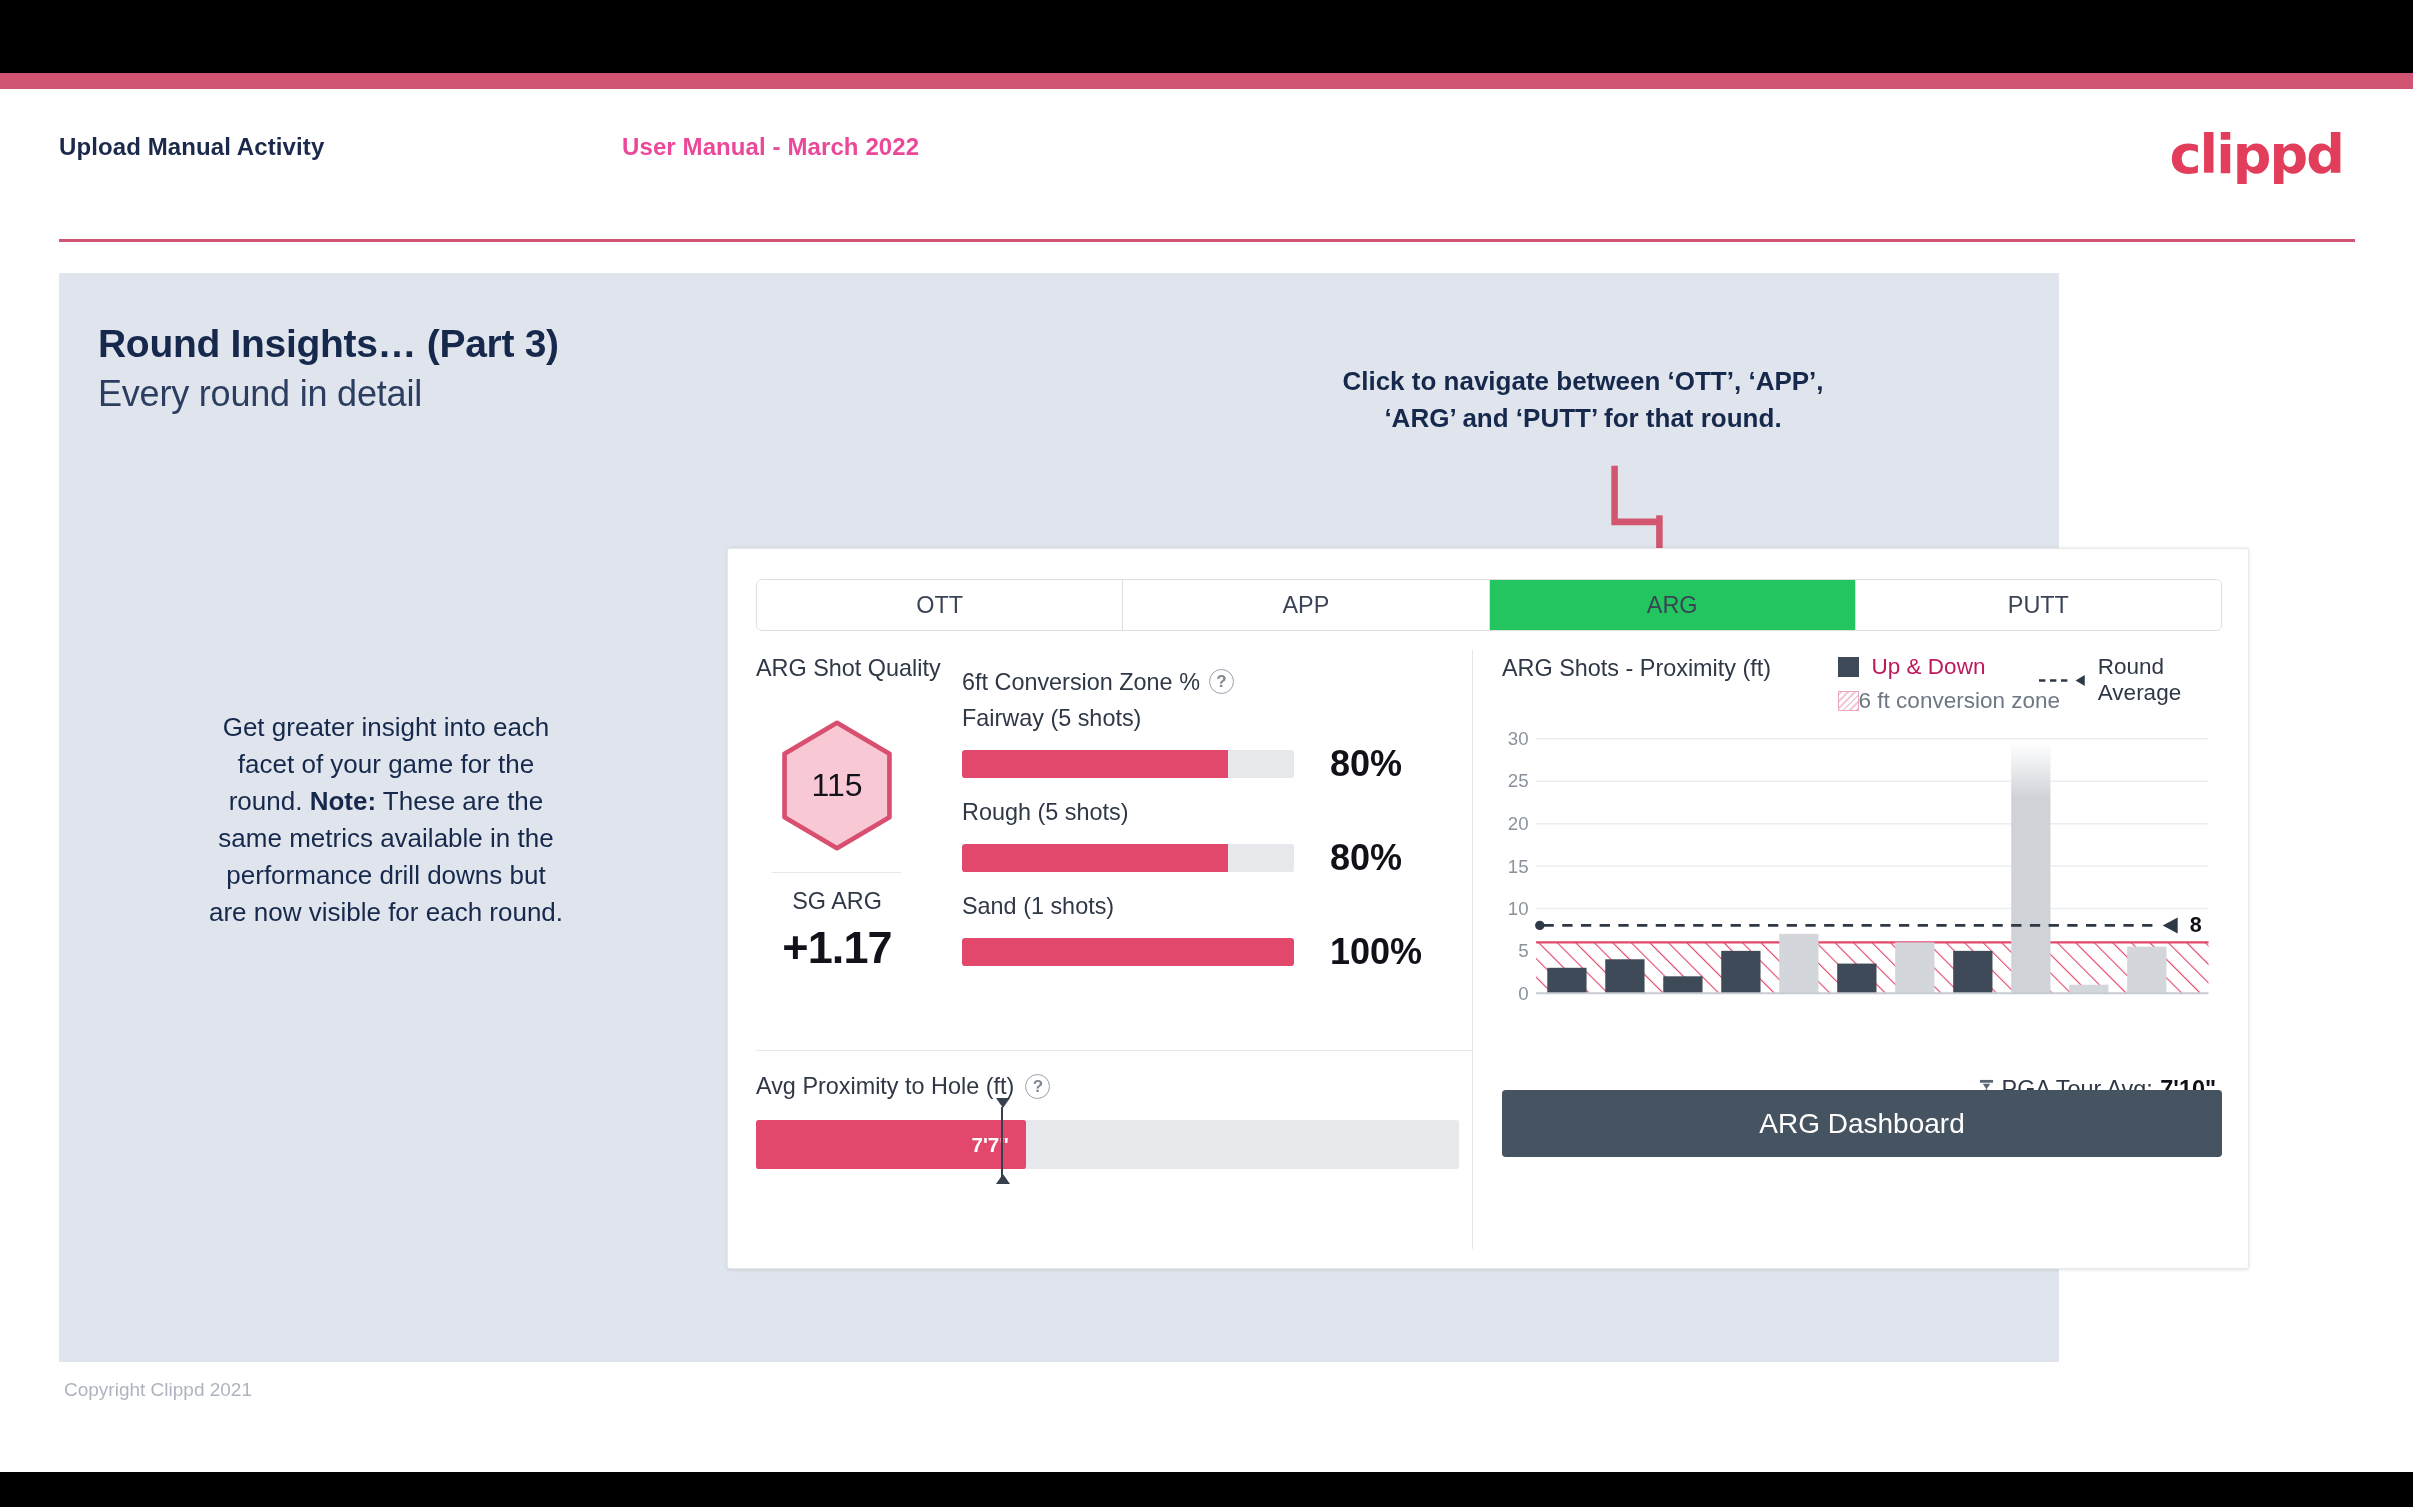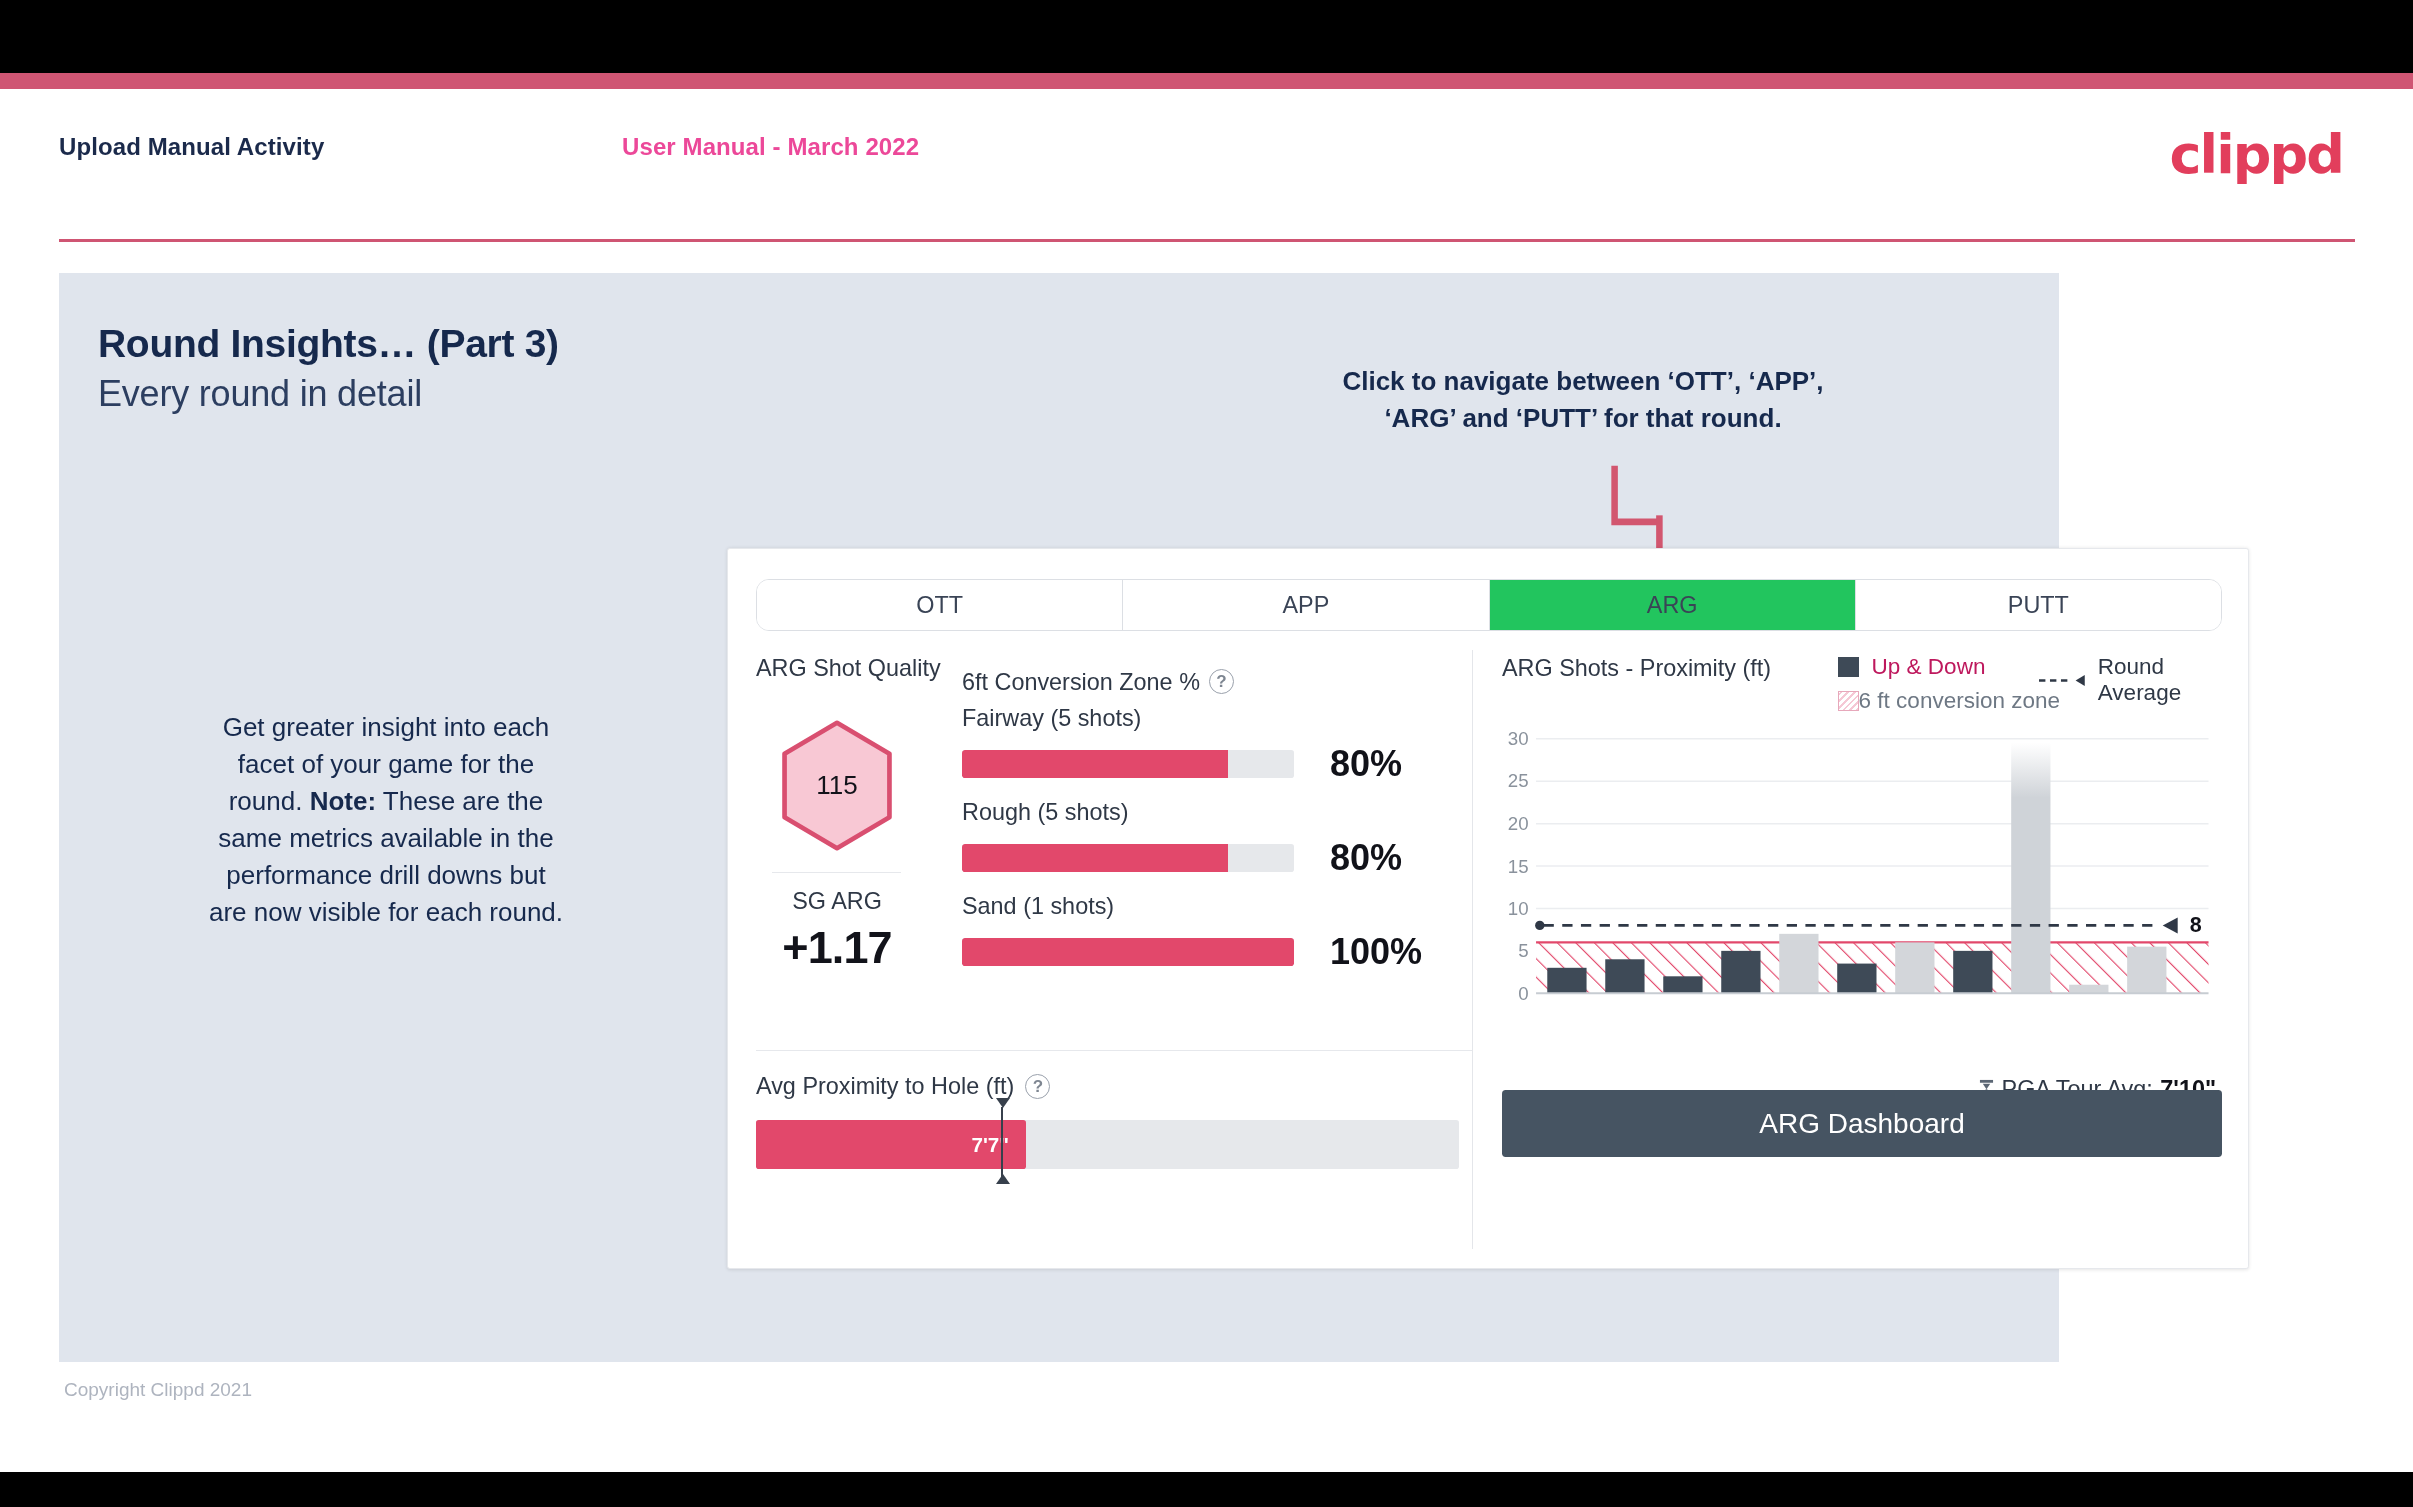--- a/index.html
+++ b/index.html
@@ -39,39 +39,39 @@
   .blurb b { font-weight: 700; }
 
   .copyright { position: absolute; left: 64px; top: 1379px; font-size: 19px; color: #aeb4bf; }
 
   
   .card { position: absolute; left: 727px; top: 548px; width: 1522px; height: 721px;
           background: #ffffff; border: 0.9px solid #e6e8ec; border-radius: 2.8px;
           box-shadow: 0 0.9px 3.7px rgba(0,0,0,.10); }
 
   .tabs { position: absolute; left: 28px; top: 30px; width: 1466px; height: 52px;
-          display: flex; border: 0.9px solid #dcdfe4; border-radius: 13px; overflow: hidden; background: #fff; }
+          display: flex; border: 0.9px solid #dcdfe4; border-radius: 6px; overflow: hidden; background: #fff; }
   .tab { flex: 1; display: flex; align-items: center; justify-content: center;
          font-size: 23.4px; color: #3a4456; border-right: 0.9px solid #dcdfe4; background: #ffffff; }
   .tab:last-child { border-right: none; }
   .tab.active { background: #22c55e; }
 
   .vdiv { position: absolute; left: 744px; top: 101px; width: 0.9px; height: 599px; background: #e4e6ea; }
 
   
   .lbl { font-size: 23.4px; color: #2f3846; }
   .l-sq-title { position: absolute; left: 28px; top: 106px; }
   .l-cz-title { position: absolute; left: 234px; top: 120px; display: flex; align-items: flex-start; gap: 9px; }
   .qmark { display: inline-flex; width: 25px; height: 25px; border: 1.9px solid #9aa1ac; border-radius: 50%;
            align-items: center; justify-content: center; font-size: 17px; color: #7e8691; font-weight: 700; }
 
   .hex { position: absolute; left: 49px; top: 170px; width: 120px; height: 133px; }
   .hex-val { position: absolute; left: 49px; top: 170px; width: 120px; height: 133px;
              display: flex; align-items: center; justify-content: center;
-             font-size: 26px; font-weight: 400; color: #12131a; }
+             font-size: 32px; font-weight: 400; color: #12131a; }
 
   .sep-l { position: absolute; left: 44px; top: 323px; width: 129px; height: 0.9px; background: #e6e8ec; }
   .sg-lbl { position: absolute; left: 28px; top: 339px; width: 162px; text-align: center; font-size: 23.4px; color: #2f3846; }
   .sg-val { position: absolute; left: 28px; top: 373px; width: 162px; text-align: center;
             font-size: 45px; font-weight: 700; color: #12131a; letter-spacing: -0.9px; }
 
   .barblock { position: absolute; left: 234px; }
   .bar-lbl { font-size: 23.4px; color: #2f3846; margin-bottom: 11.2px; }
   .bar-row { display: flex; align-items: center; }
   .track { width: 332px; height: 28px; background: #e6e8eb; border-radius: 2.8px; overflow: hidden; }

